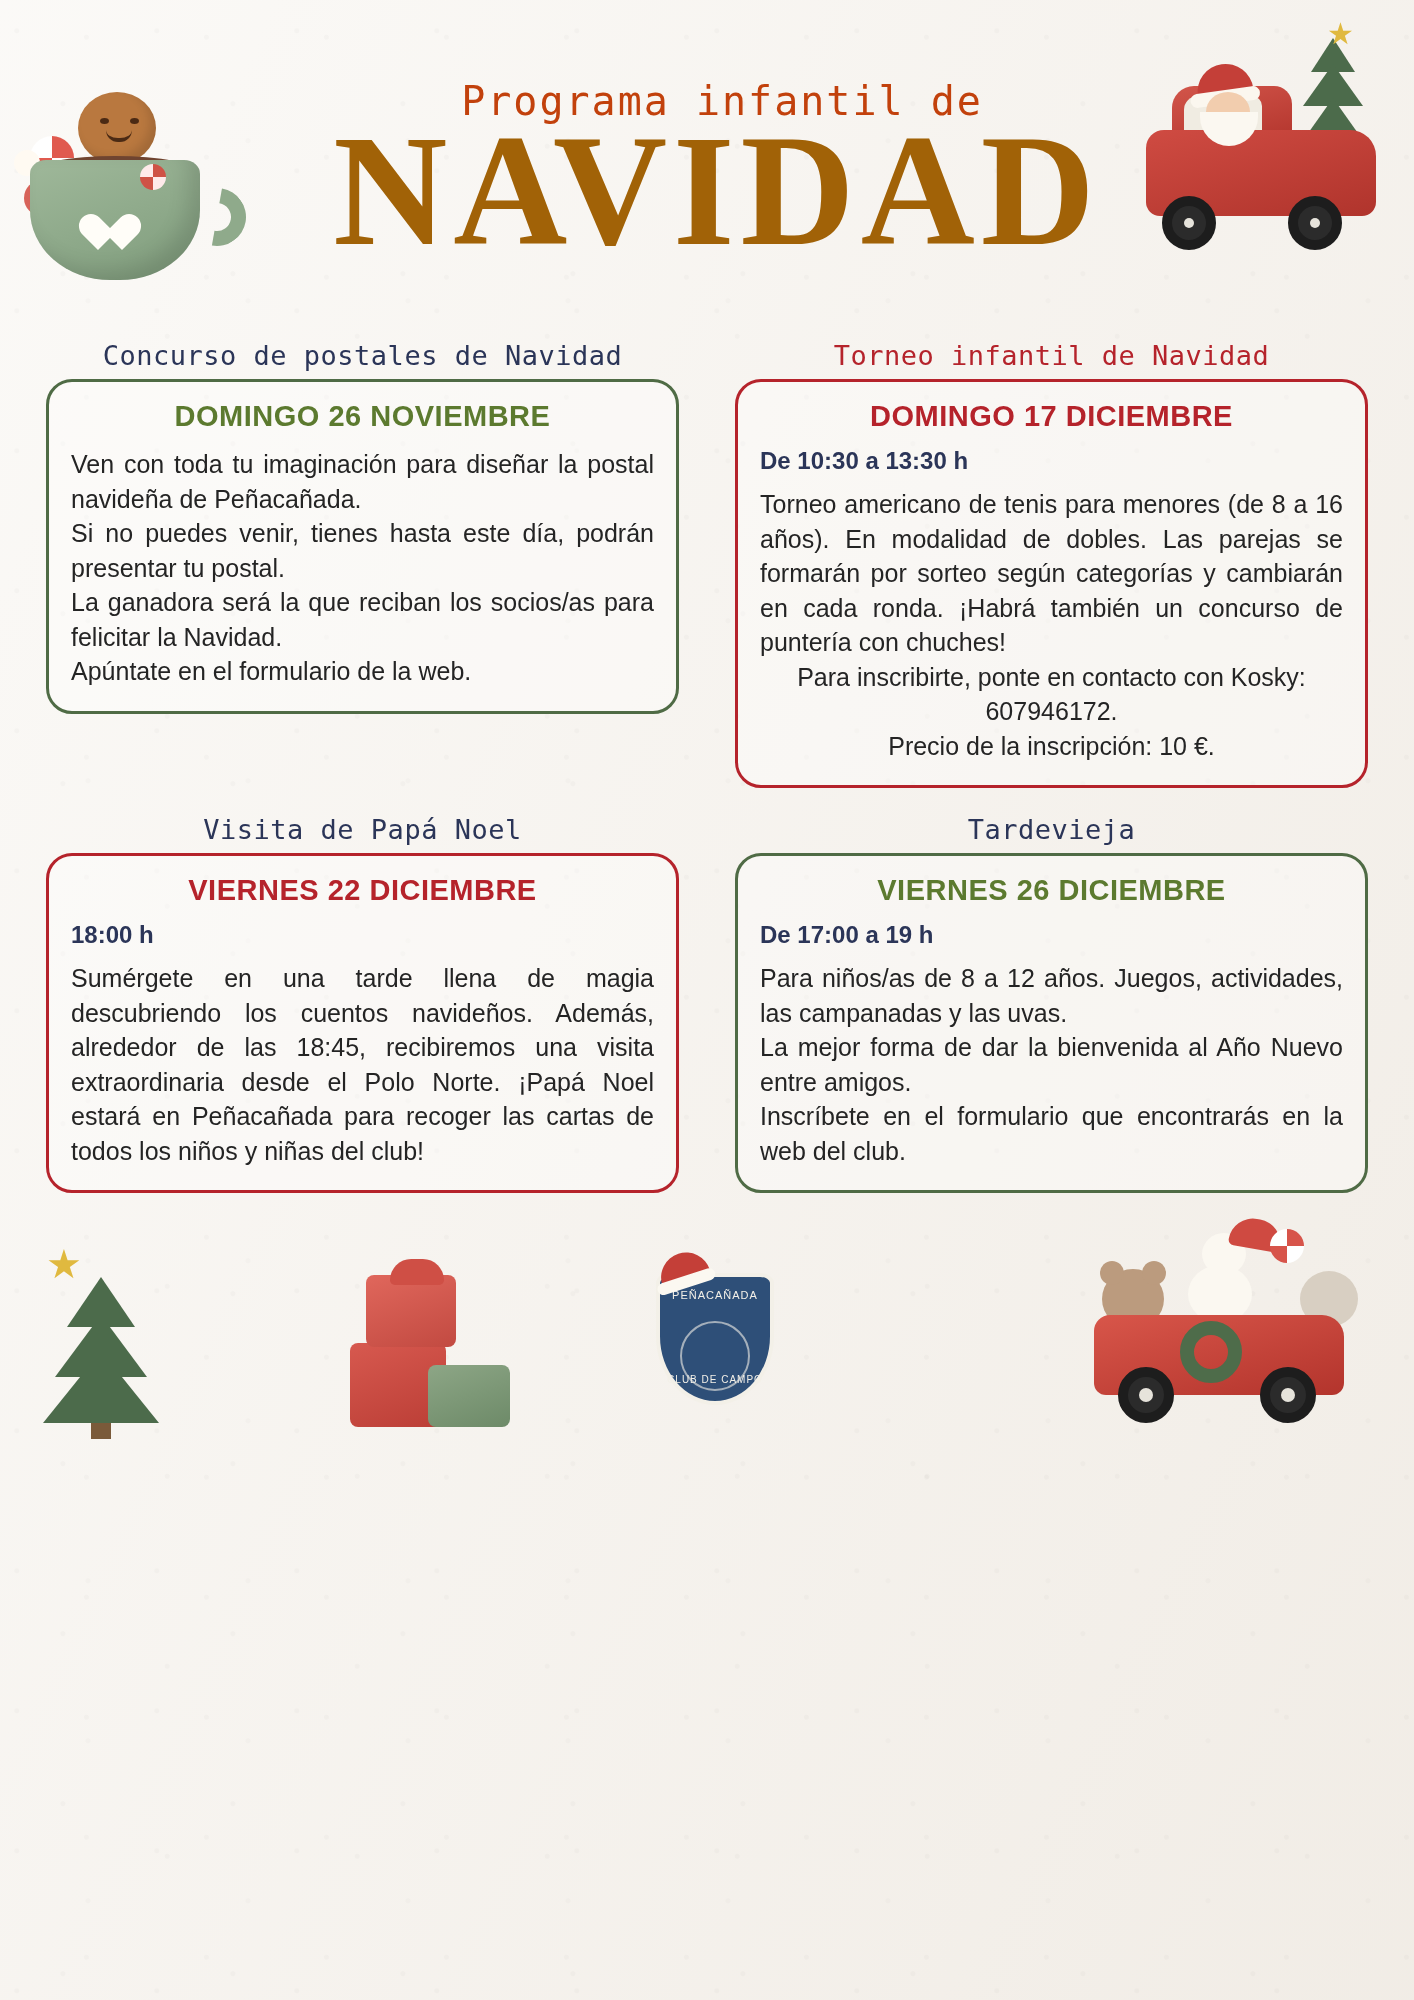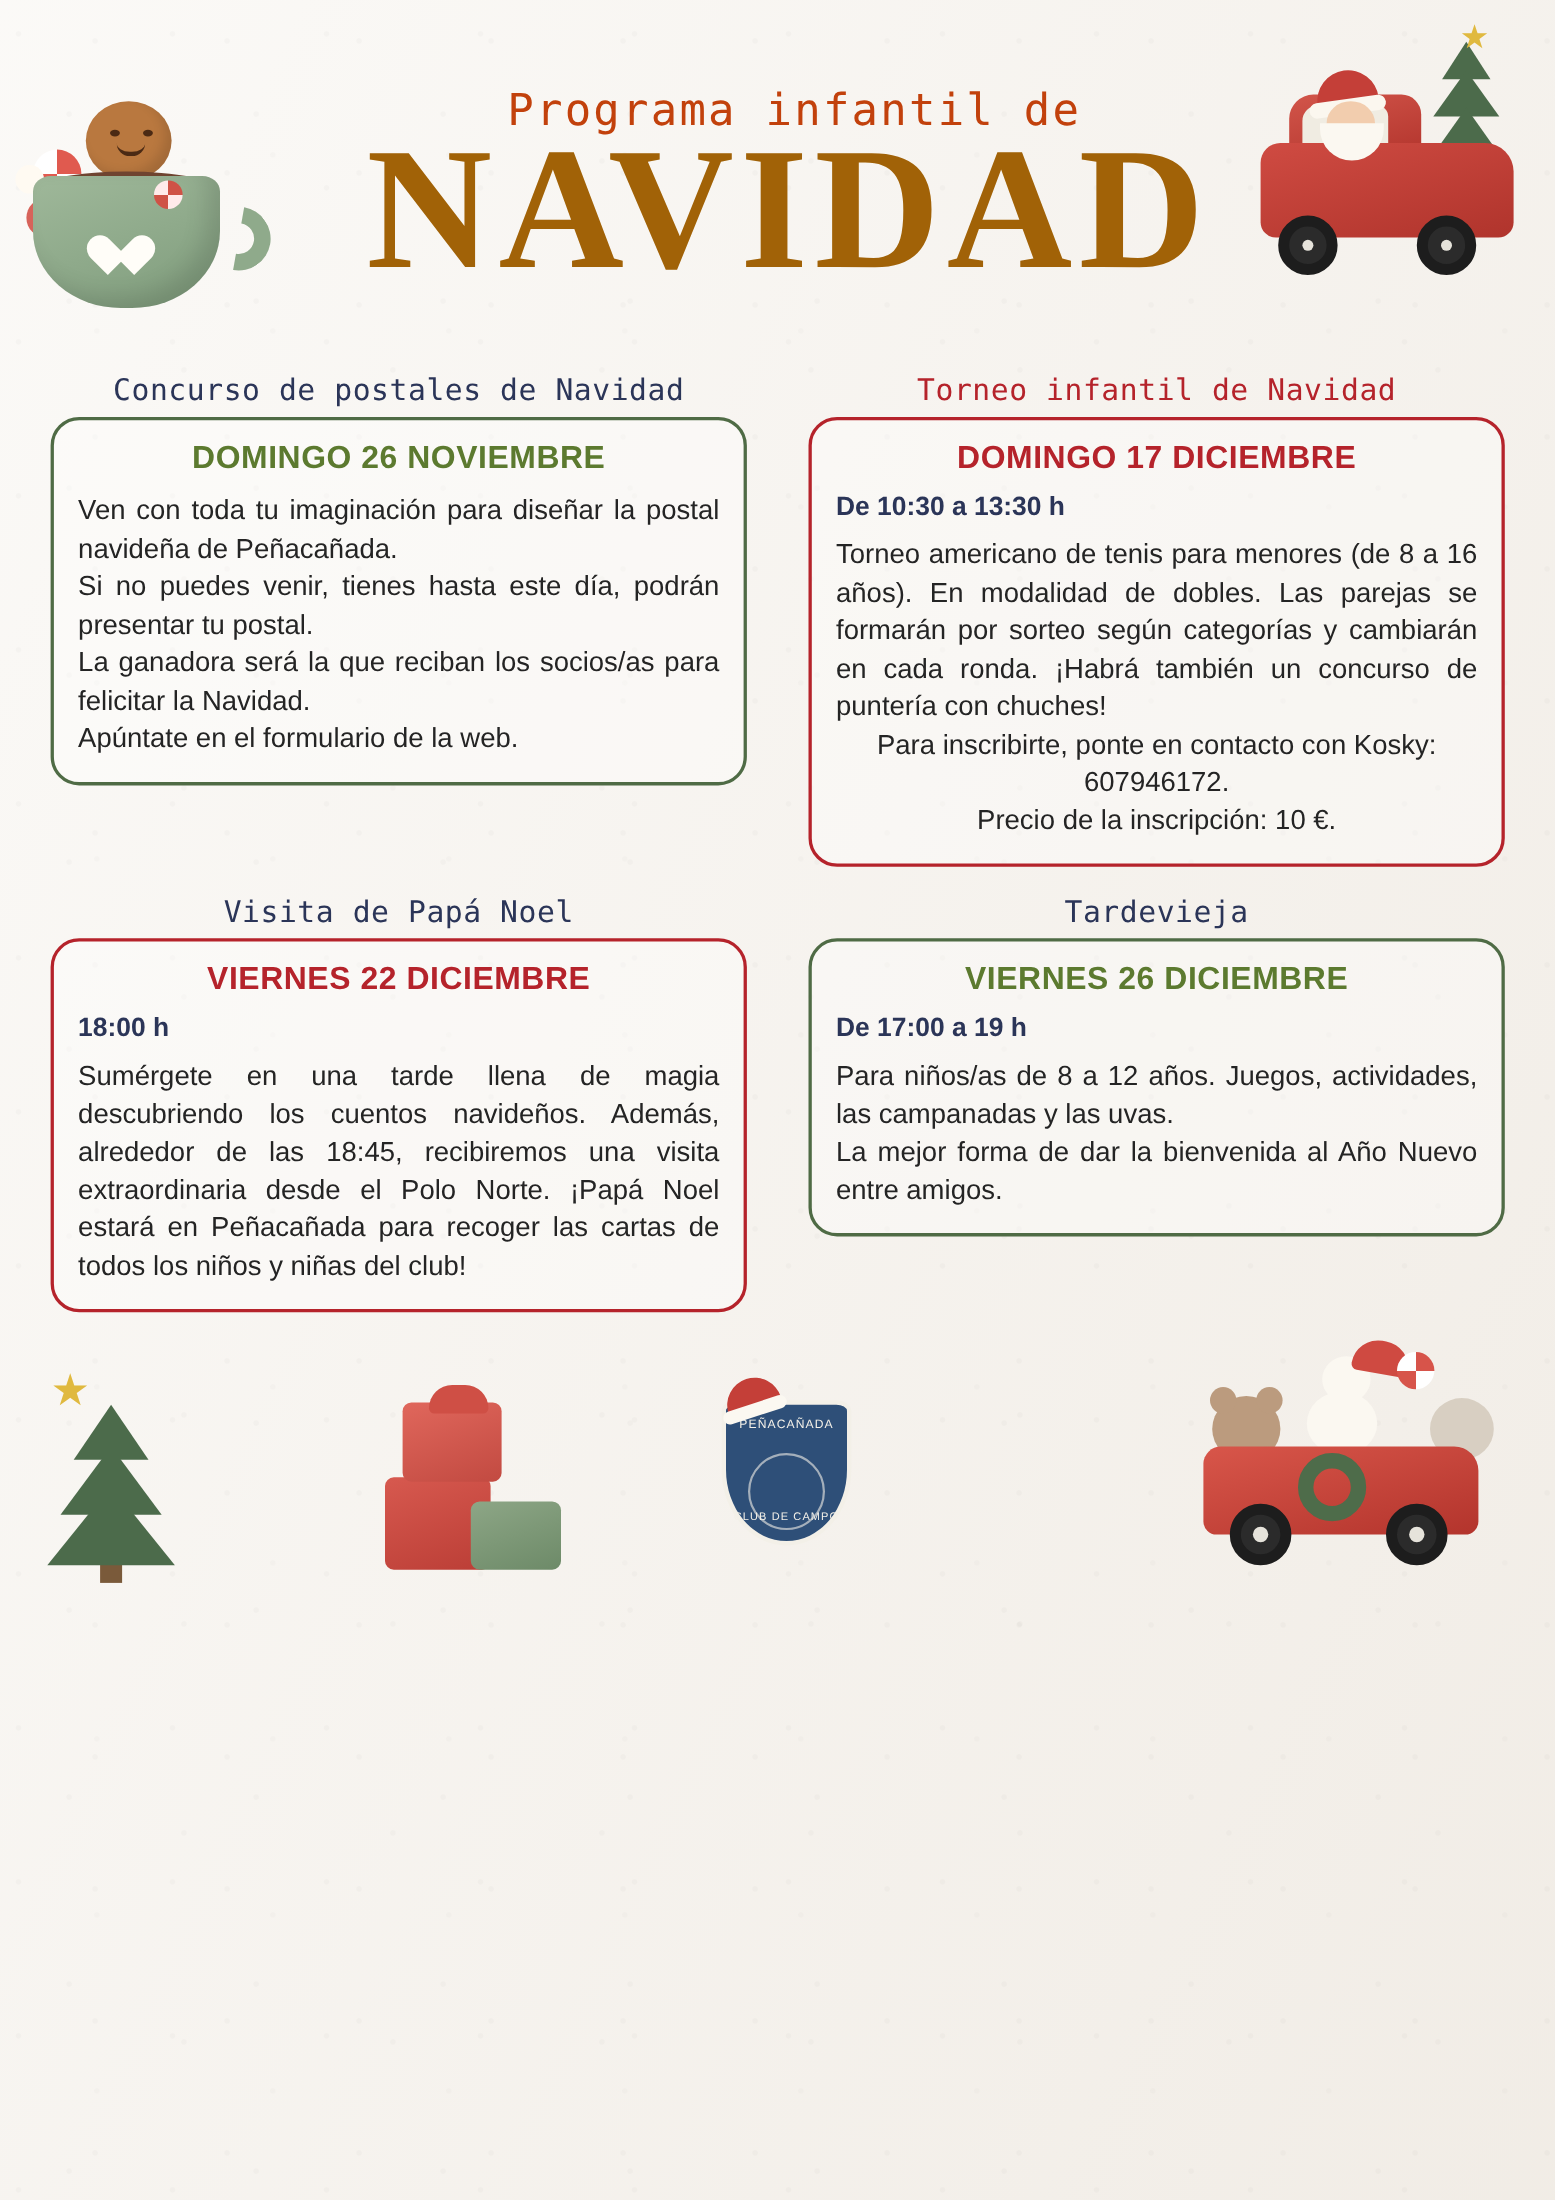--- a/index.html
+++ b/index.html
@@ -360,20 +360,21 @@
   </div>
 
   <div>
     <div class="col-head navy">Tardevieja</div>
     <div class="card green">
       <div class="card-date">VIERNES 26 DICIEMBRE</div>
       <div class="card-time">De 17:00 a 19 h</div>
       <div class="card-body">
         <p>Para niños/as de  8 a 12 años. Juegos, actividades, las campanadas y las uvas.</p>
         <p>La mejor forma de dar la bienvenida al Año Nuevo entre amigos.</p>
+        <p>Inscríbete en el formulario que encontrarás en la web del club.</p>
       </div>
     </div>
   </div>
 </div>
 
 <div class="footer">
 
   <div class="f-tree">
     <div class="trunk"></div>
     <div class="lay c"></div>

